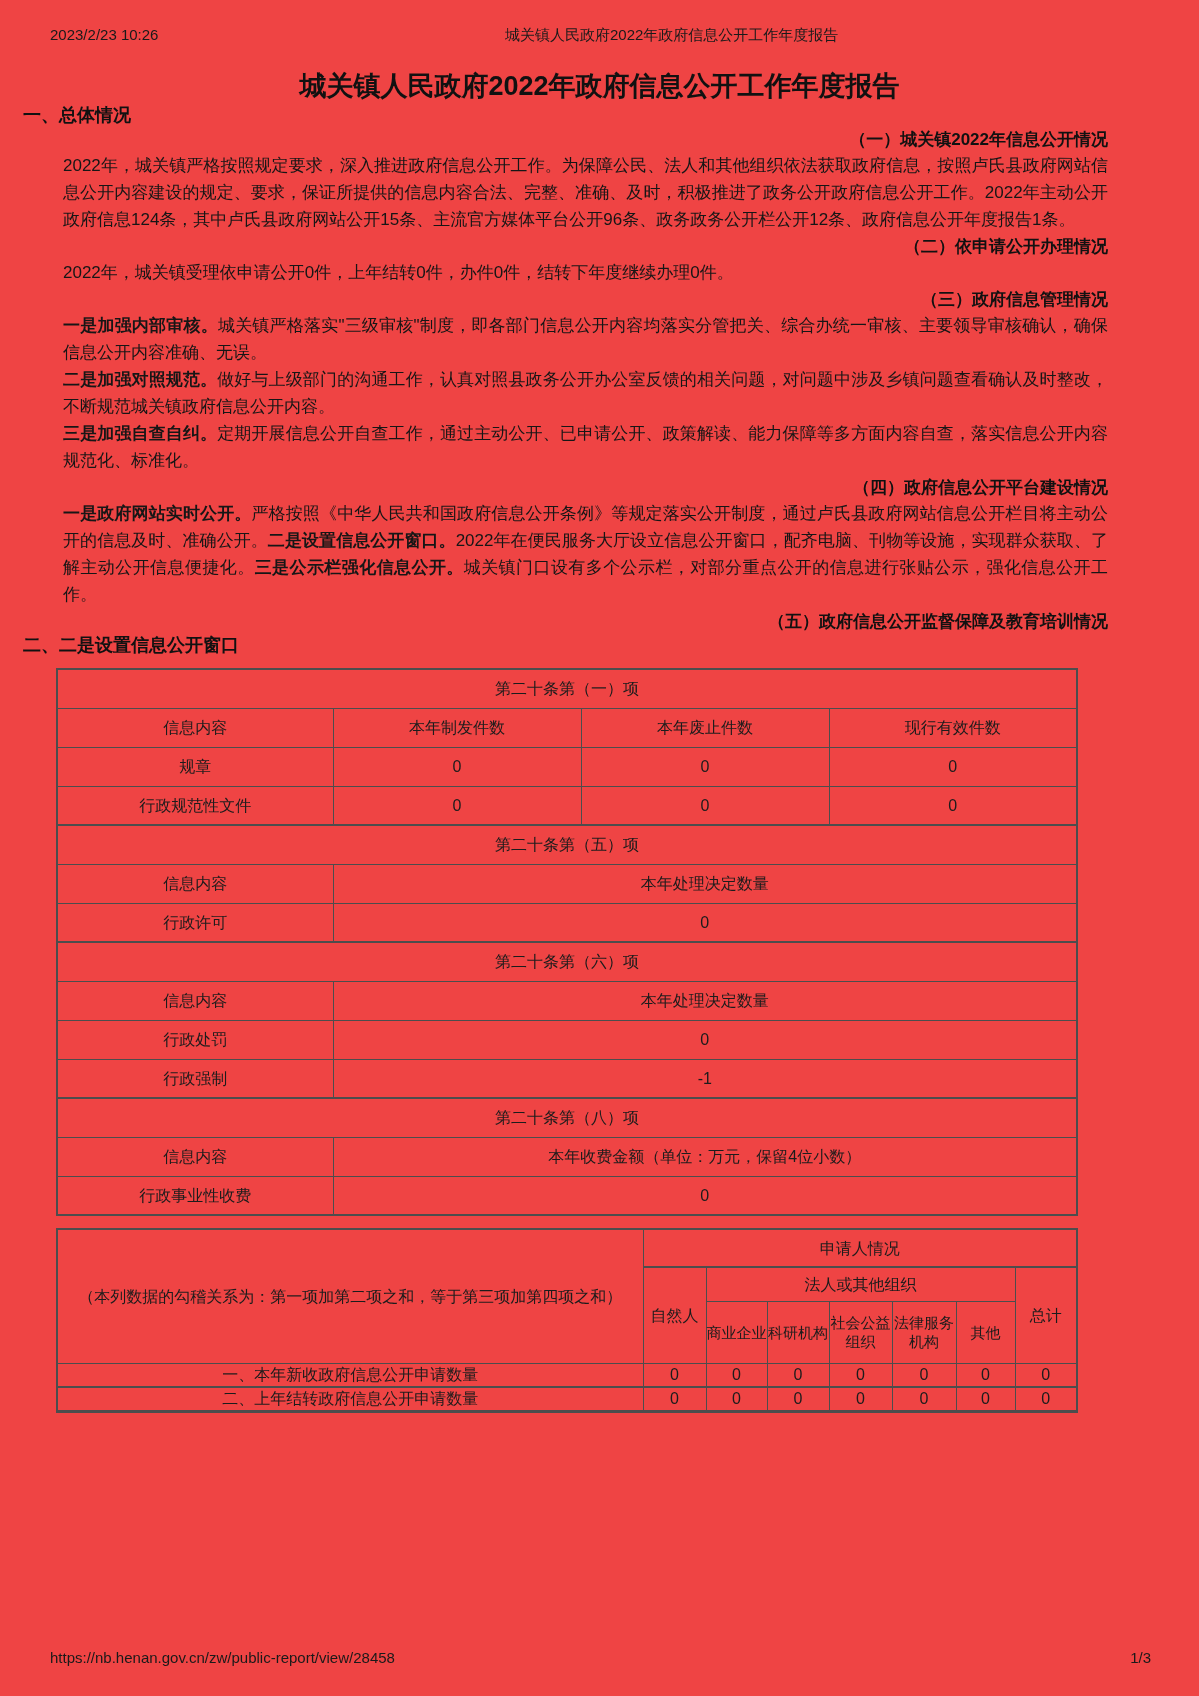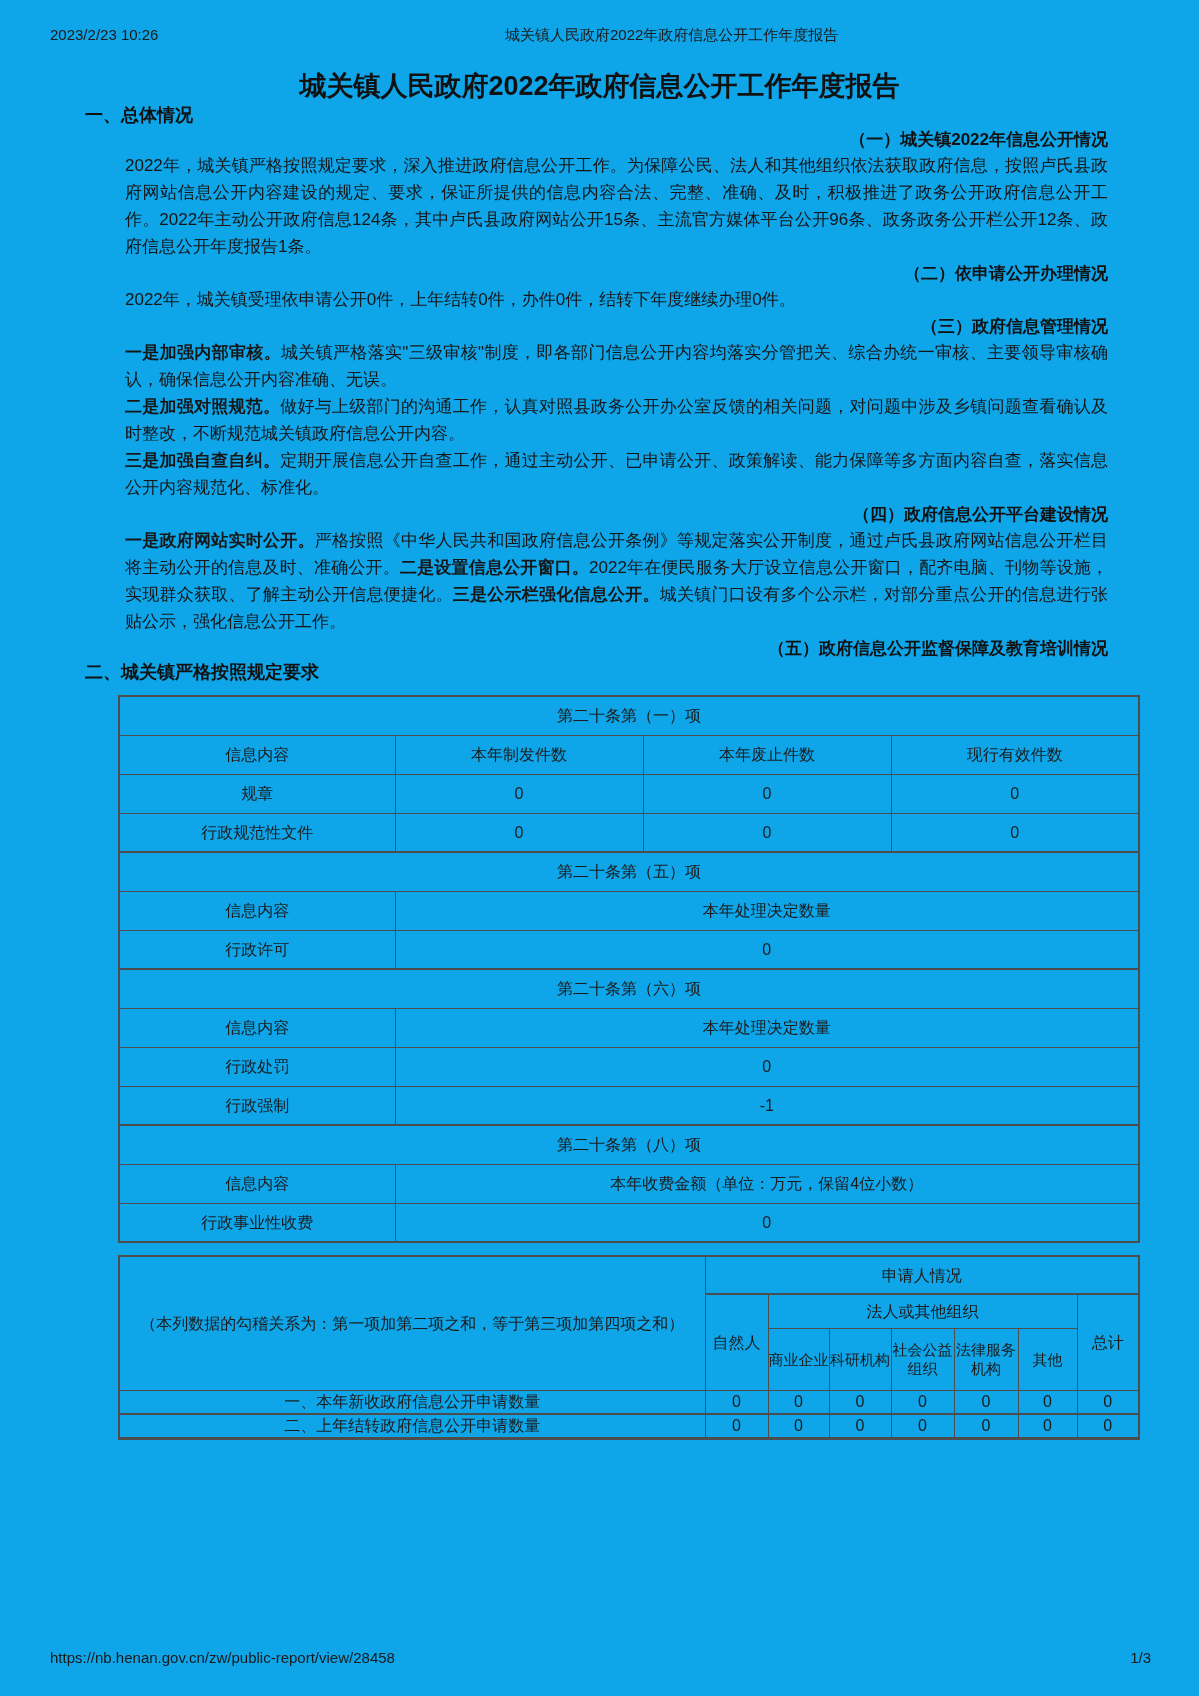--- a/index.html
+++ b/index.html
@@ -2,42 +2,42 @@
 <html><head>
 <meta charset="utf-8">
 <style>
   * { box-sizing: border-box; }
   html, body { margin: 0; padding: 0; background: #ffffff; }
   .page {
     position: relative;
     width: 1199px;
     height: 1696px;
     margin: 0 auto;
-    background: #0ea5e9;
+    background: #ef4444;
     color: #141414;
     font-family: "Liberation Sans", "DejaVu Sans", sans-serif;
     overflow: hidden;
   }
   
   .print-header { position: absolute; top: 26px; left: 50px; right: 50px; height: 20px; font-size: 15px; color: #1a1a1a; }
   .ph-date { position: absolute; left: 0; top: 0; }
   .ph-title { position: absolute; left: 455px; top: 0; }
   .print-footer { position: absolute; top: 1649px; left: 50px; right: 48px; font-size: 15px; color: #1a1a1a; }
   .pf-url { float: left; }
   .pf-page { float: right; }
 
   .doc-title {
     margin: 68px 0 0 0;
     text-align: center;
     font-size: 27px;
     line-height: 36px;
     font-weight: bold;
     color: #111;
   }
-  .content { padding: 0 91px 0 85px; }
+  .content { padding: 0 91px 0 23px; }
 
   h2.sec-heading { font-size: 18px; line-height: 22px; font-weight: bold; margin: 0; color: #111; }
   .sec1-heading { margin-top: 36px; }
   .sec2-heading { margin-top: 30px; }
   .sec3-heading { margin-top: 26px; }
 
   .subblock { margin-left: 40px; }
   h3.sub-heading { font-size: 17px; line-height: 24px; font-weight: bold; margin: 2px 0 0 0; color: #111; text-align: right; }
   .first-sub { margin-top: 12px; }
   p.body-para { font-size: 17px; line-height: 27px; margin: 0; text-align: justify; color: #161616; }
@@ -90,21 +90,21 @@
       <p class="body-para"><span class="lead">一是加强内部审核。</span><span>城关镇严格落实"三级审核"制度，即各部门信息公开内容均落实分管把关、综合办统一审核、主要领导审核确认，确保信息公开内容准确、无误。</span></p>
       <p class="body-para"><span class="lead">二是加强对照规范。</span><span>做好与上级部门的沟通工作，认真对照县政务公开办公室反馈的相关问题，对问题中涉及乡镇问题查看确认及时整改，不断规范城关镇政府信息公开内容。</span></p>
       <p class="body-para"><span class="lead">三是加强自查自纠。</span><span>定期开展信息公开自查工作，通过主动公开、已申请公开、政策解读、能力保障等多方面内容自查，落实信息公开内容规范化、标准化。</span></p>
 
       <h3 class="sub-heading">（四）政府信息公开平台建设情况</h3>
       <p class="body-para"><span class="lead">一是政府网站实时公开。</span><span>严格按照《中华人民共和国政府信息公开条例》等规定落实公开制度，通过卢氏县政府网站信息公开栏目将主动公开的信息及时、准确公开。</span><span class="lead">二是设置信息公开窗口。</span><span>2022年在便民服务大厅设立信息公开窗口，配齐电脑、刊物等设施，实现群众获取、了解主动公开信息便捷化。</span><span class="lead">三是公示栏强化信息公开。</span><span>城关镇门口设有多个公示栏，对部分重点公开的信息进行张贴公示，强化信息公开工作。</span></p>
 
       <h3 class="sub-heading">（五）政府信息公开监督保障及教育培训情况</h3>
     </div>
 
-    <h2 class="sec-heading sec2-heading">二、城关镇严格按照规定要求</h2>
+    <h2 class="sec-heading sec2-heading">二、二是设置信息公开窗口</h2>
 
     <table class="rpt t1">
       <colgroup>
           <col style="width:276px">
           <col style="width:248px">
           <col style="width:248px">
           <col style="width:248px">
         </colgroup>
       <tbody>
           <tr>

